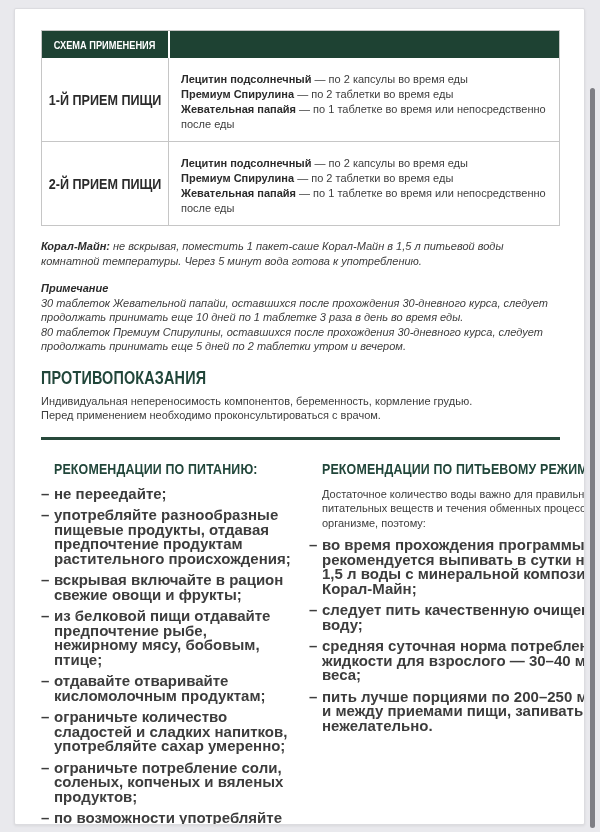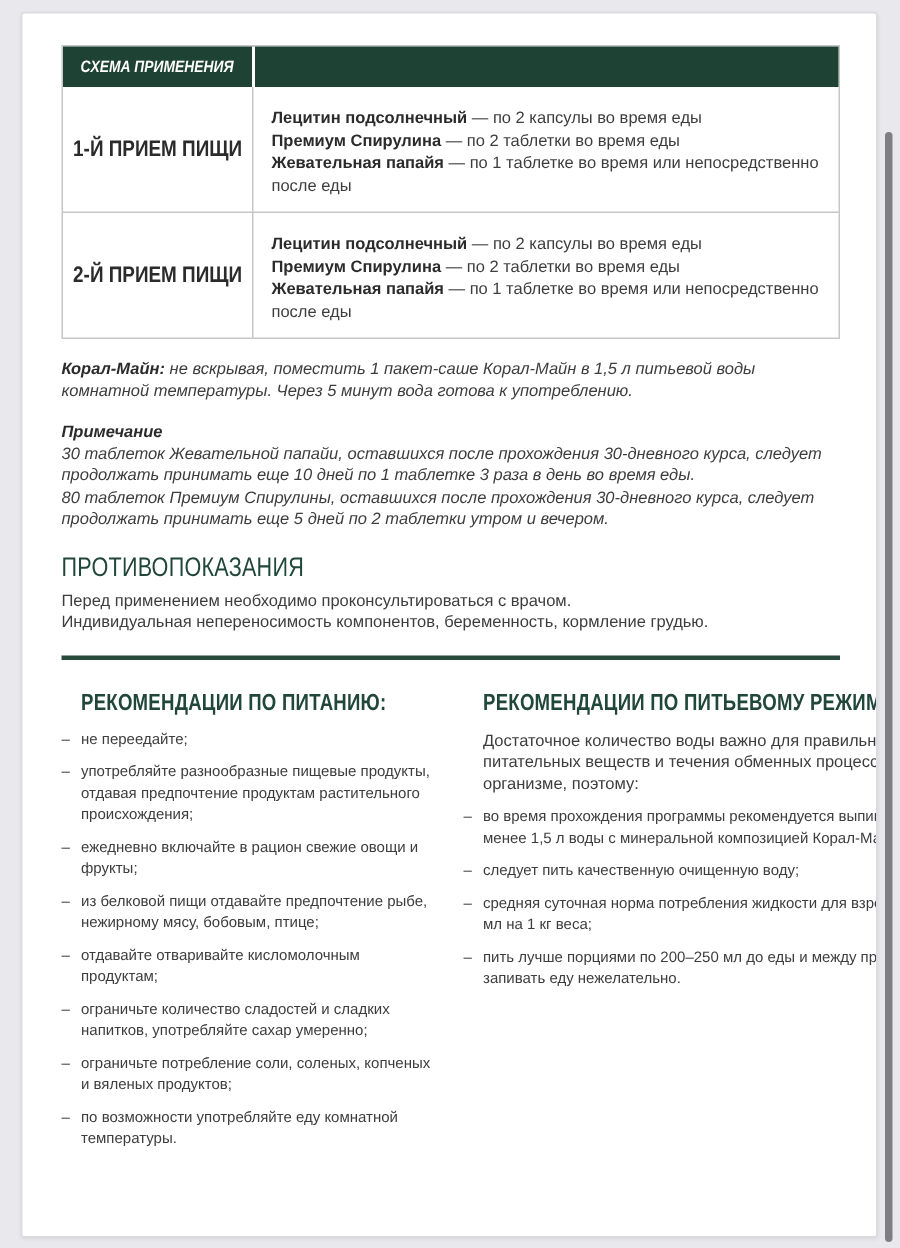--- a/index.html
+++ b/index.html
@@ -14,57 +14,57 @@
     background:#ffffff;border:1px solid #dcdce0;border-radius:2px;
     box-sizing:border-box;padding:21px 24px 0 26px;overflow:hidden;
     box-shadow:0 1px 3px rgba(0,0,0,0.08);
   }
   
   .schema-table{border:1px solid #c6c6c6;margin-bottom:13px;}
   .thead{display:flex;background:#1e4233;color:#ffffff;height:27px;}
   .th-label{
     width:126px;flex:0 0 126px;border-right:2px solid #ffffff;
     display:flex;align-items:center;justify-content:center;
-    font-size:11px;font-weight:bold;font-style:italic;
+    font-size:11px;font-weight:bold;
   }
   .th-rest{flex:1;}
   .cond{display:inline-block;transform:scaleX(0.84);transform-origin:50% 50%;white-space:nowrap;}
   .cond-l{display:inline-block;transform:scaleX(0.8);transform-origin:0 50%;white-space:nowrap;}
   .tr{display:flex;}
   .tr + .tr{border-top:1px solid #c6c6c6;}
   .td-label{
     width:126px;flex:0 0 126px;border-right:1px solid #c6c6c6;
     display:flex;align-items:center;justify-content:center;
     font-size:15px;font-weight:bold;color:#2b2b2b;text-align:center;
   }
   .td-content{flex:1;padding:14px 12px 9px;font-size:11px;line-height:15px;color:#3d3d3d;}
   .item-line b{color:#2b2b2b;}
   
   .para{font-size:11px;line-height:14.5px;color:#3d3d3d;margin:0 0 13px;font-style:italic;}
   .para b{color:#2b2b2b;}
   .note-block{margin:0 0 13px;font-style:italic;}
   .note-block .note-title{font-weight:bold;color:#2b2b2b;font-size:11px;line-height:14.5px;margin:0;}
   .note-block p{font-size:11px;line-height:14.5px;color:#3d3d3d;margin:0;}
   h2.section-title{
-    font-size:18px;color:#21463a;margin:14px 0 5px;font-weight:normal;letter-spacing:0.2px;
+    font-size:18px;color:#21463a;margin:14px 0 5px;font-weight:bold;letter-spacing:0.2px;
   }
   .contra p{font-size:11px;line-height:14.5px;color:#3d3d3d;margin:0;}
   .rule{height:3px;background:#28493b;margin:14px 0 20px;border:none;}
   
   .columns{display:flex;gap:16px;}
   .col-left{flex:0 0 252px;width:252px;}
   .col-right{flex:1;}
   h3.col-title{
     font-size:15.5px;color:#21463a;margin:0 0 9px 13px;font-weight:bold;letter-spacing:0.2px;
   }
   .intro{font-size:11px;line-height:14.5px;color:#3d3d3d;margin:0 0 8px 13px;}
   ul.dashlist{list-style:none;margin:0;padding:0;}
   ul.dashlist li{
-    position:relative;padding-left:13px;font-size:10px;line-height:14.5px;
-    color:#3d3d3d;margin-bottom:7px;
+    position:relative;padding-left:13px;font-size:15px;line-height:14.5px;
+    color:#3d3d3d;margin-bottom:7px;font-weight:bold;
   }
   ul.dashlist li::before{content:"–";position:absolute;left:0;top:0;color:#3d3d3d;}
   
   .scrollbar-thumb{
     position:absolute;right:5px;top:88px;width:5px;height:740px;
     background:#7e7e84;border-radius:3px;
   }
 </style>
 </head>
 <body>
@@ -113,37 +113,37 @@
   <p class="para"><b>Корал-Майн:</b> <span>не вскрывая, поместить 1 пакет-саше Корал-Майн в 1,5 л питьевой воды комнатной температуры. Через 5 минут вода готова к употреблению.</span></p>
 
   <div class="note-block">
     <p class="note-title">Примечание</p>
     <p>30 таблеток Жевательной папайи, оставшихся после прохождения 30-дневного курса, следует продолжать принимать еще 10 дней по 1 таблетке 3 раза в день во время еды.</p>
     <p>80 таблеток Премиум Спирулины, оставшихся после прохождения 30-дневного курса, следует продолжать принимать еще 5 дней по 2 таблетки утром и вечером.</p>
   </div>
 
   <div class="contra">
     <h2 class="section-title"><span class="cond-l">ПРОТИВОПОКАЗАНИЯ</span></h2>
+    <p>Индивидуальная непереносимость компонентов, беременность, кормление грудью.</p>
     <p>Перед применением необходимо проконсультироваться с врачом.</p>
-    <p>Индивидуальная непереносимость компонентов, беременность, кормление грудью.</p>
   </div>
 
   <hr class="rule">
 
   <div class="columns">
 
     <div class="col-left">
       <h3 class="col-title"><span class="cond-l">РЕКОМЕНДАЦИИ ПО ПИТАНИЮ:</span></h3>
       <ul class="dashlist">
 
           <li>не переедайте;</li>
 
           <li>употребляйте разнообразные пищевые продукты, отдавая предпочтение продуктам растительного происхождения;</li>
 
-          <li>ежедневно включайте в рацион свежие овощи и фрукты;</li>
+          <li>вскрывая включайте в рацион свежие овощи и фрукты;</li>
 
           <li>из белковой пищи отдавайте предпочтение рыбе, нежирному мясу, бобовым, птице;</li>
 
           <li>отдавайте отваривайте кисломолочным продуктам;</li>
 
           <li>ограничьте количество сладостей и сладких напитков, употребляйте сахар умеренно;</li>
 
           <li>ограничьте потребление соли, соленых, копченых и вяленых продуктов;</li>
 
 

